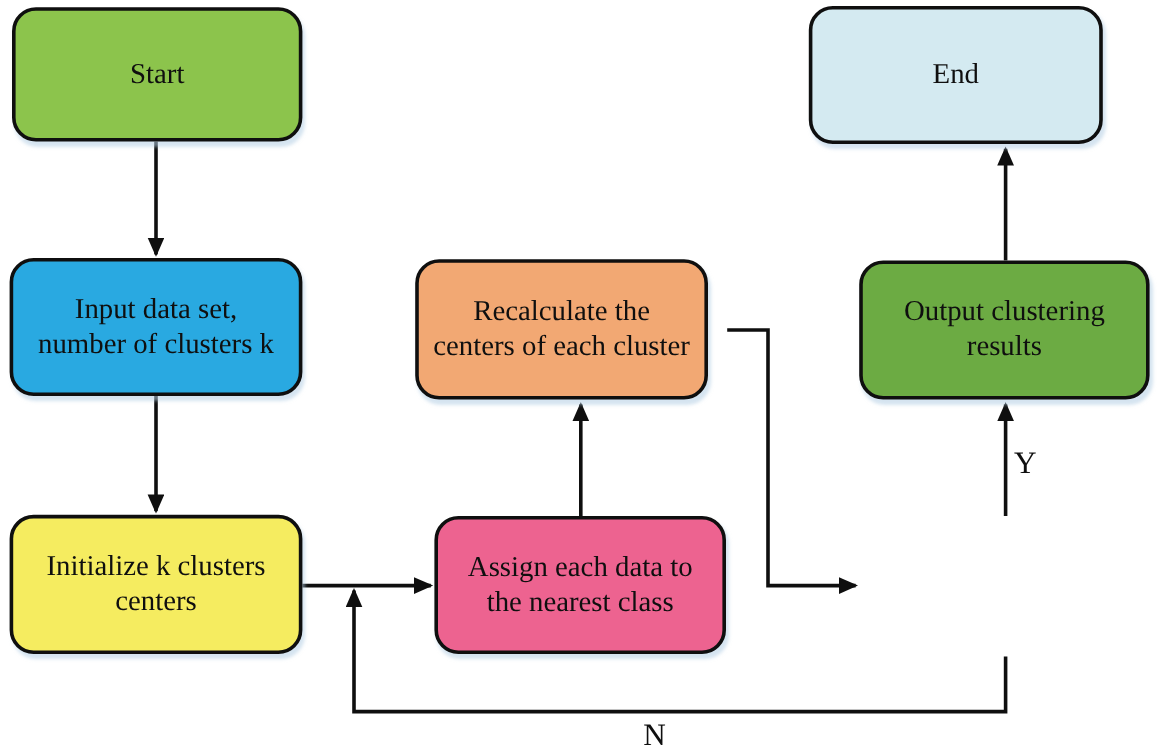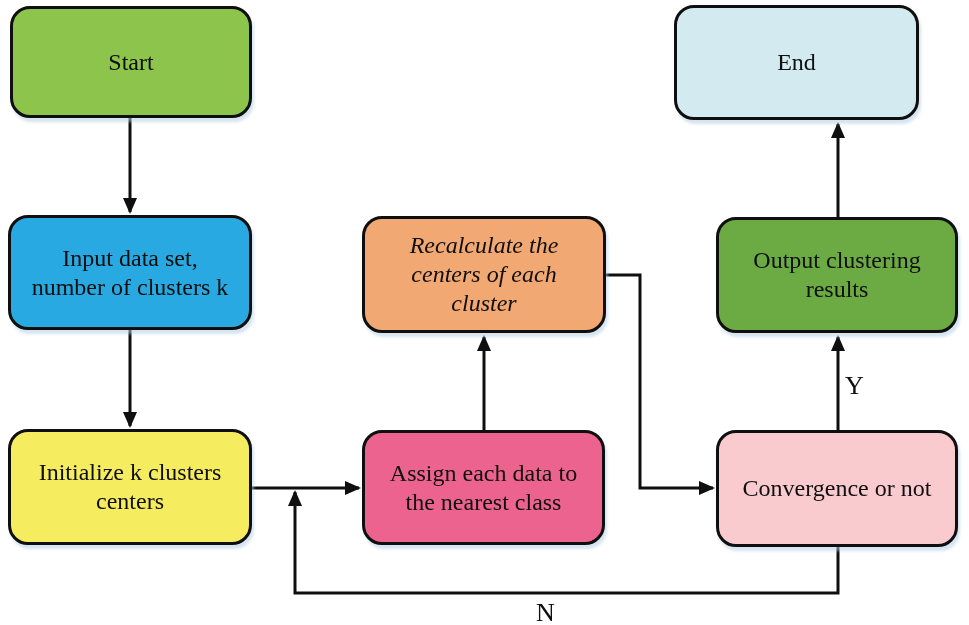--- a/index.html
+++ b/index.html
@@ -66,23 +66,22 @@
   </svg>
 
   <div class="node" style="left: 10px; top: 6px; width: 242px; height: 112px; background: rgb(140, 196, 76);">Start</div>
 
   <div class="node" style="left: 8px; top: 215px; width: 244px; height: 115px; background: rgb(41, 169, 225);">Input data set, number of clusters k</div>
 
   <div class="node" style="left: 8px; top: 429px; width: 244px; height: 116px; background: rgb(245, 236, 96);">Initialize k clusters centers</div>
 
   <div class="node" style="left: 362px; top: 430px; width: 243px; height: 115px; background: rgb(237, 99, 144);">Assign each data to the nearest class</div>
 
-  <div class="node" style="left: 362px; top: 216px; width: 244px; height: 117px; background: rgb(242, 168, 115); font-style: italic;">Recalculate the centers of each cluster</div>
+  <div class="node" style="left: 346px; top: 216px; width: 244px; height: 117px; background: rgb(242, 168, 115);">Recalculate the centers of each cluster</div>
 
-  <div class="node" style="left: 716px; top: 430px; width: 242px; height: 117px; background: rgb(250, 203, 206);">Convergence or not</div>
 
   <div class="node" style="left: 716px; top: 217px; width: 242px; height: 116px; background: rgb(108, 171, 67);">Output clustering results</div>
 
   <div class="node" style="left: 674px; top: 5px; width: 245px; height: 115px; background: rgb(212, 234, 241);">End</div>
 
   <div class="edge-label" style="left:845px; top:373px">Y</div>
 
   <div class="edge-label" style="left:536px; top:600px">N</div>
 
 </div>

